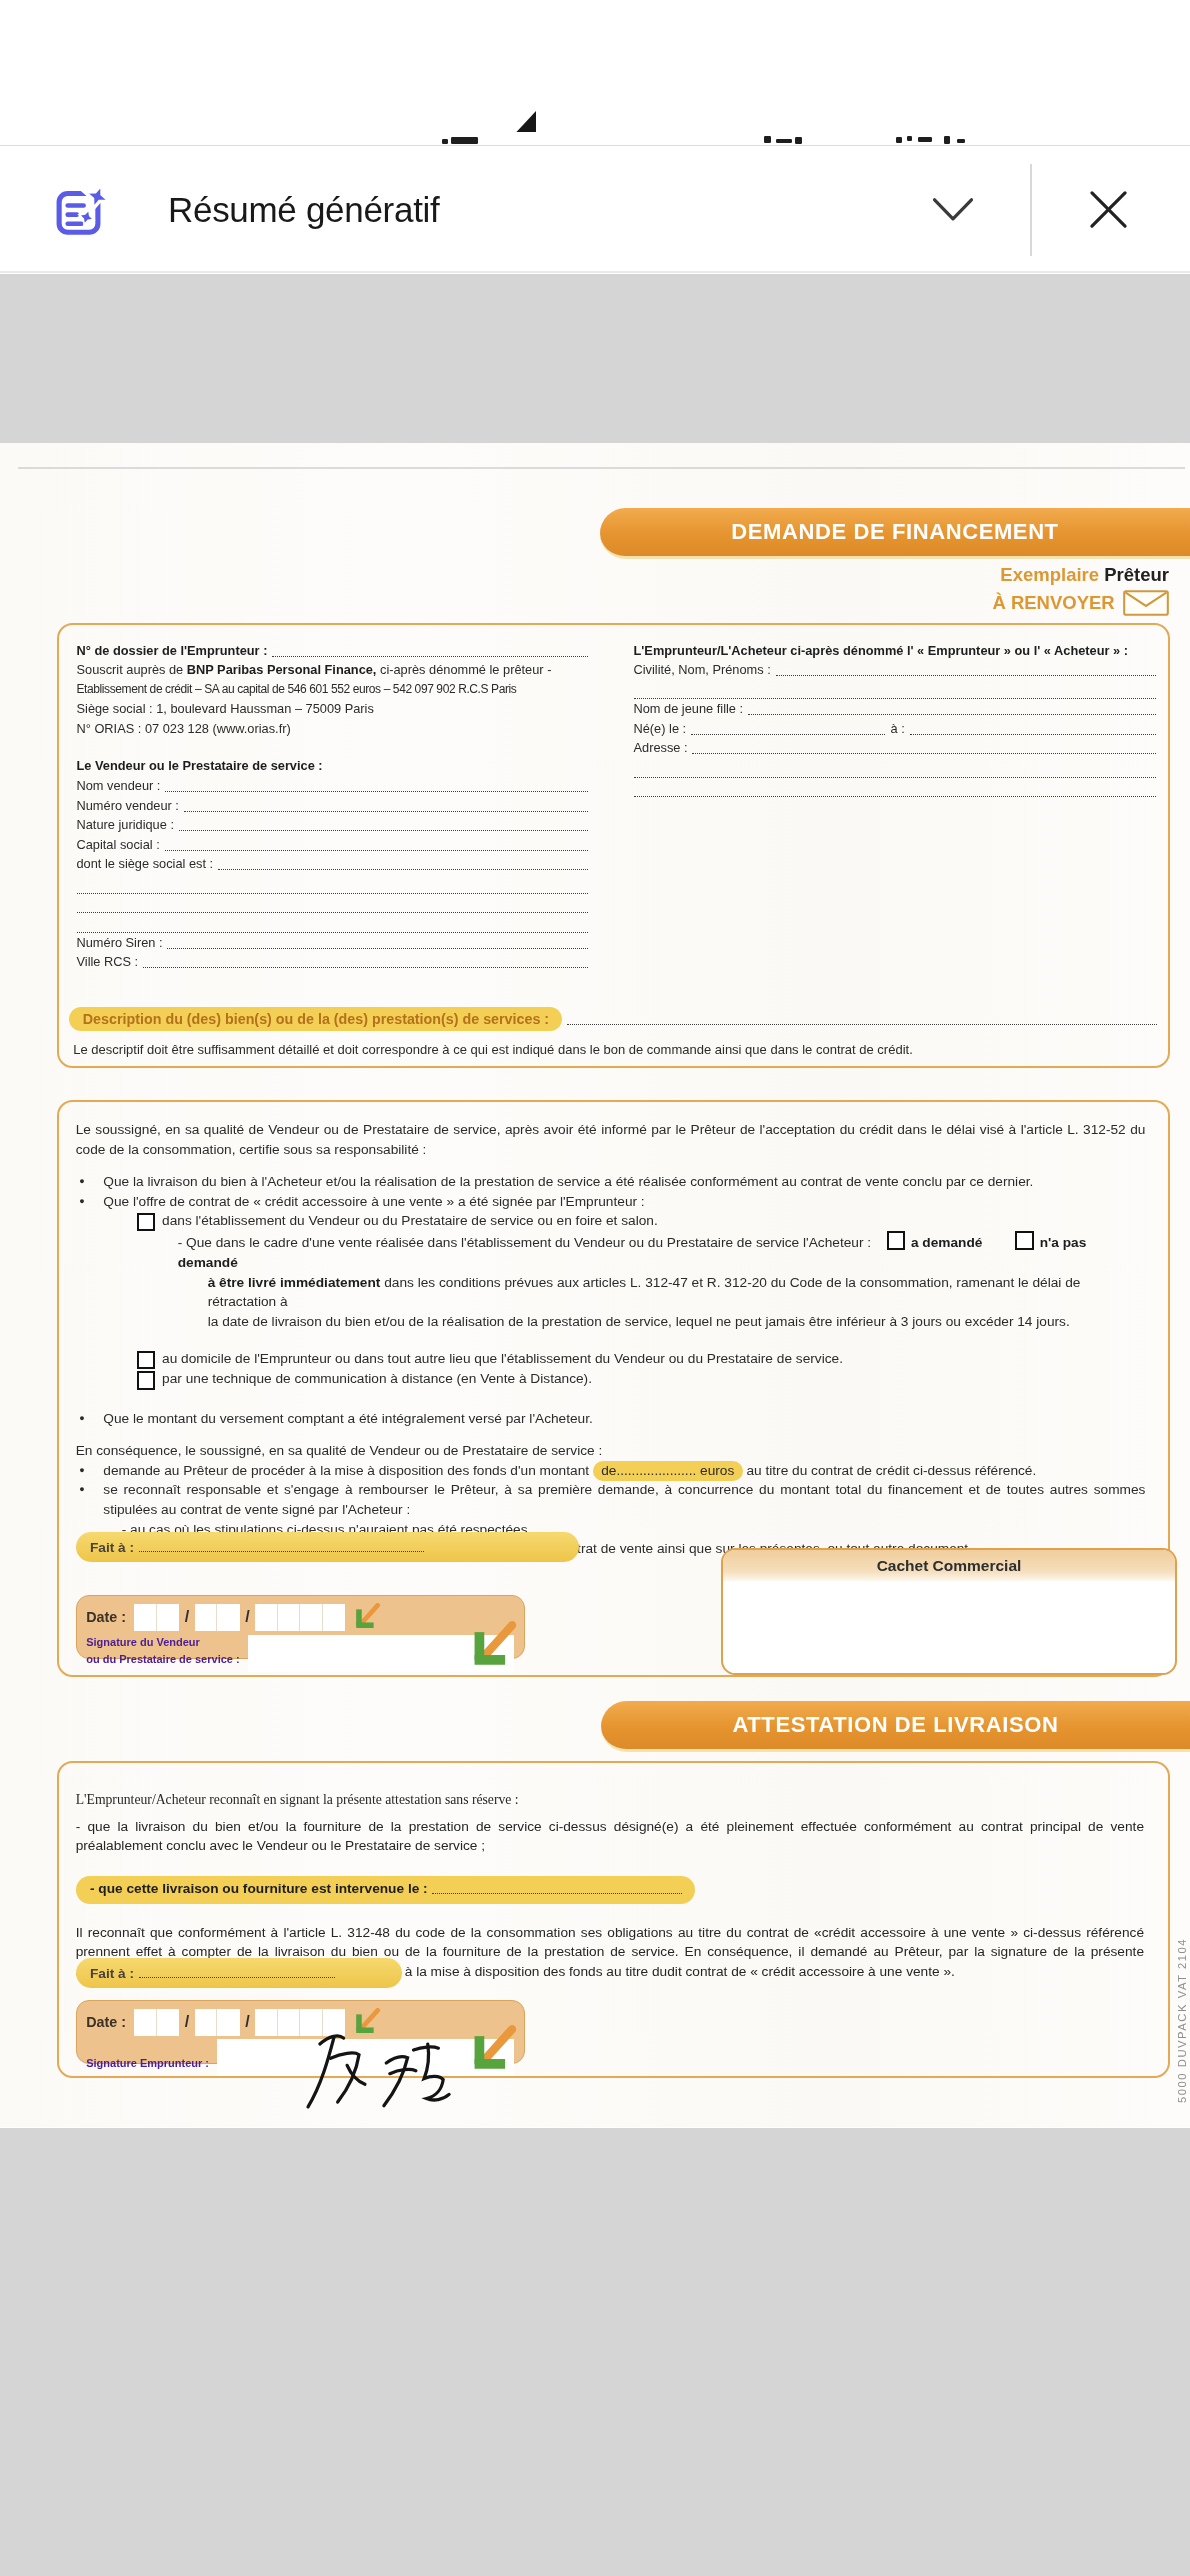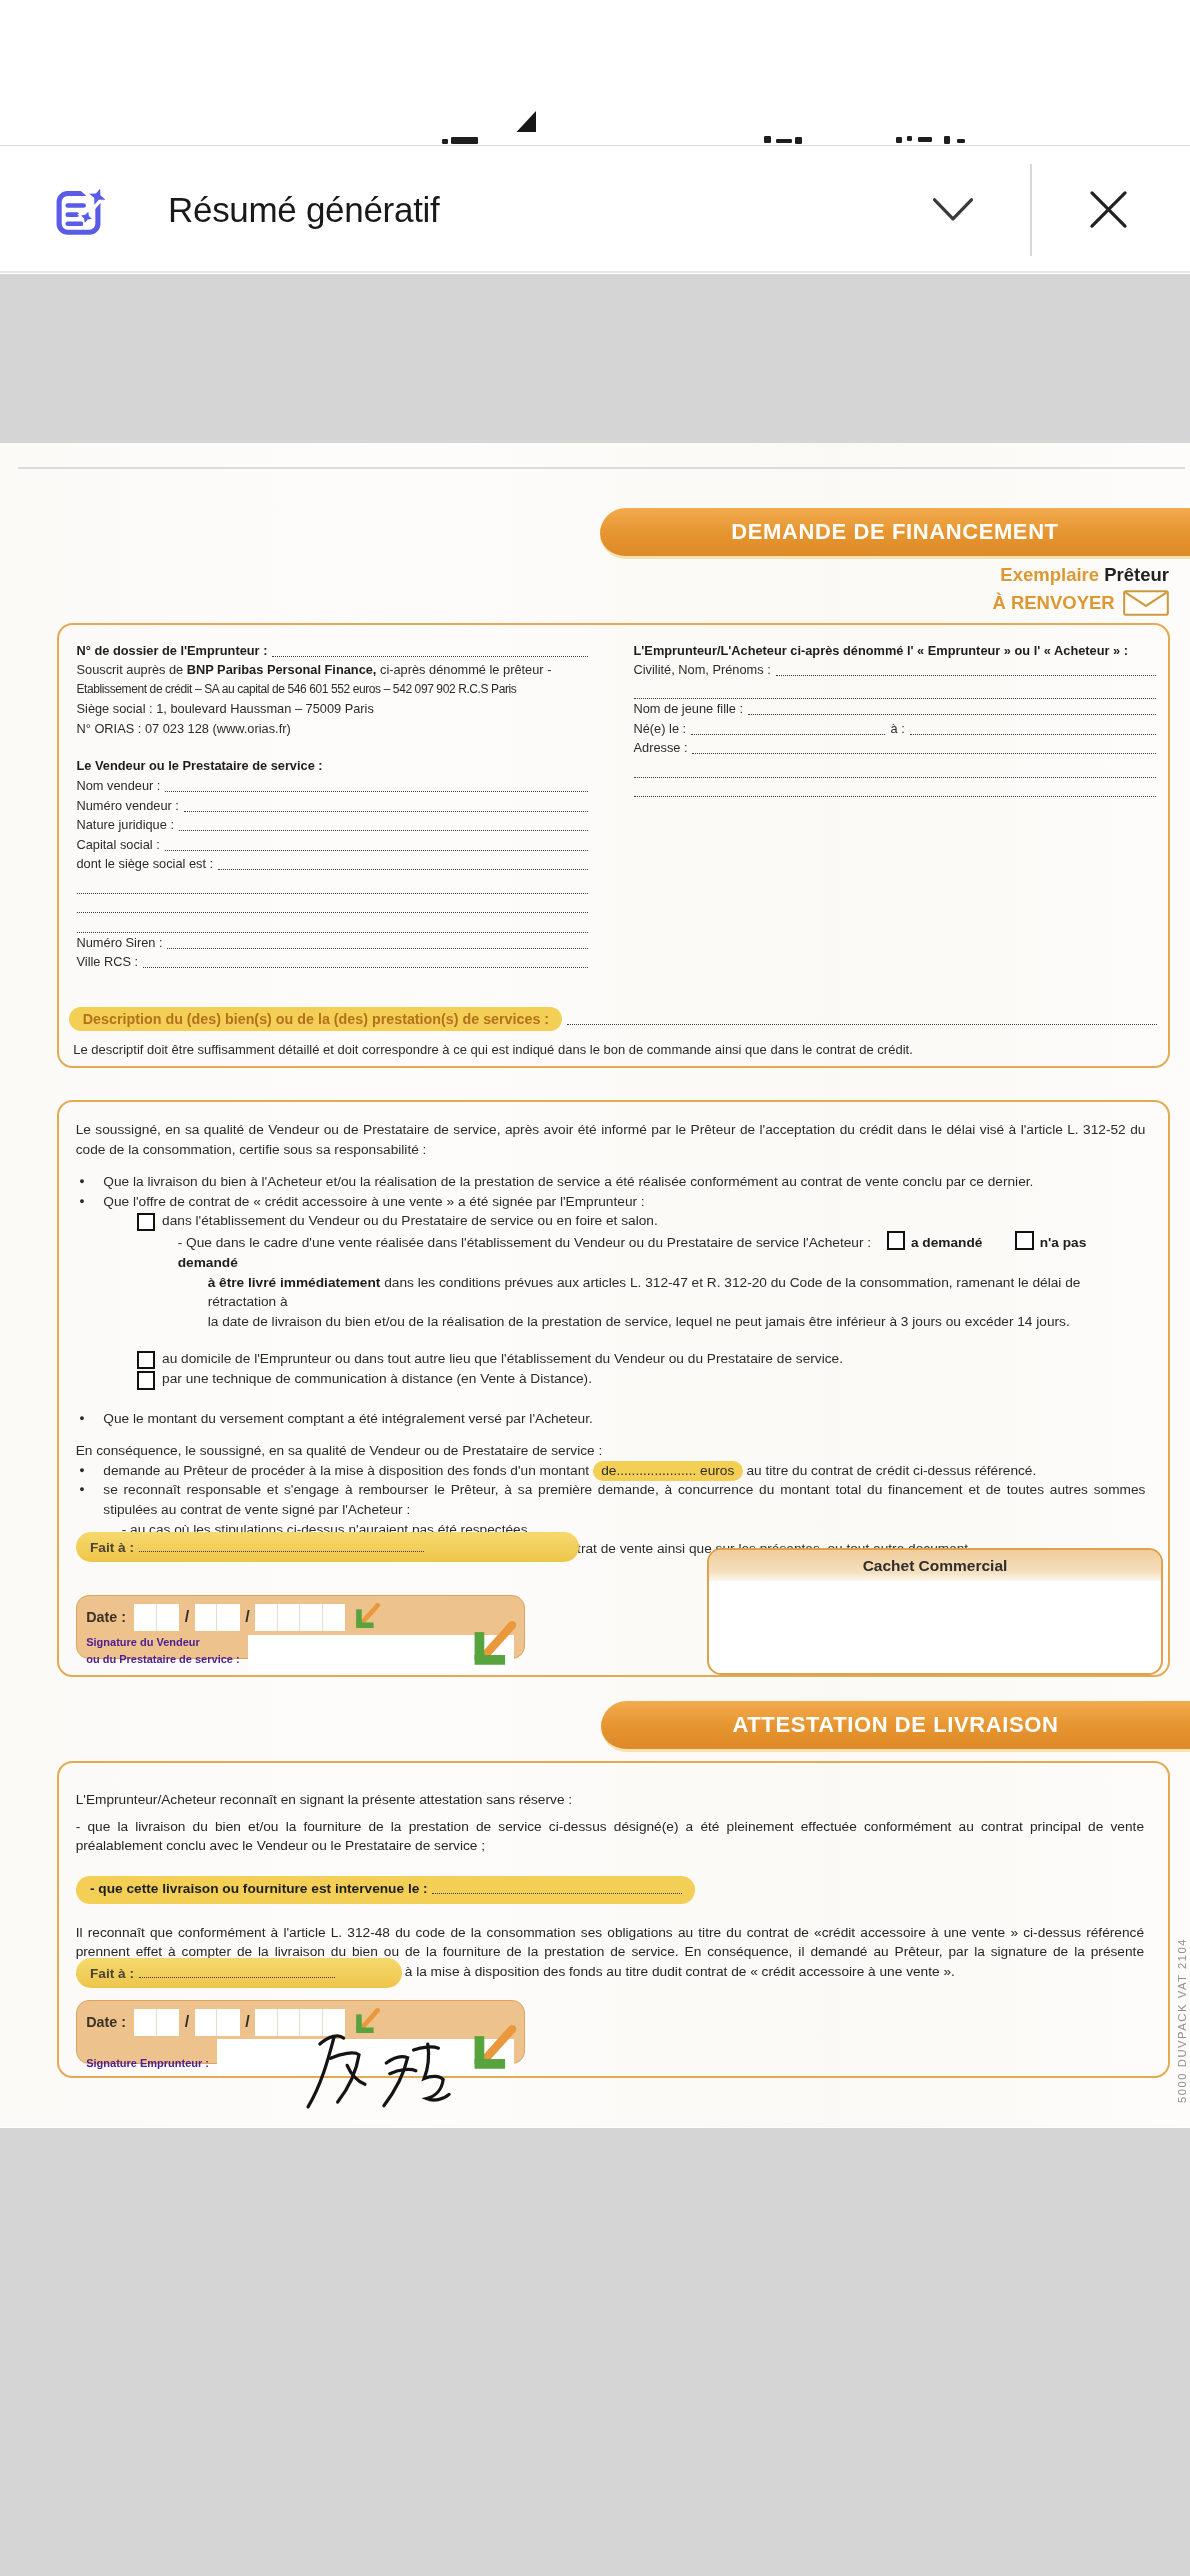--- a/index.html
+++ b/index.html
@@ -90,21 +90,21 @@
   .cellgrp{display:flex;background:#fff;}
   .cell{width:22.6px;height:27px;background:#fff;border-right:1.2px solid #e6decd;box-sizing:border-box;}
   .cell:last-child{border-right:none;}
   .slash{font-size:16px;font-weight:bold;color:#2f2f2f;margin:0 5.4px;}
   .sig-row{display:flex;align-items:flex-end;padding:2.4px 0 0 9.5px;}
   .sig-lab{font-weight:bold;font-size:11px;color:#4c1d95;line-height:16.7px;flex:none;padding-bottom:4.8px;}
   .sig-area{flex:1;background:#fff;height:37px;margin:0 9.5px 0 8.3px;position:relative;}
   .pen-sm{width:28.6px;height:28.6px;margin-left:7.1px;flex:none;}
   .pen-lg{width:50px;height:50px;position:absolute;right:-4.8px;top:-14.3px;}
 
-  .cachet{position:absolute;left:648px;top:446px;width:456px;height:127px;background:#fff;
+  .cachet{position:absolute;left:662px;top:446px;width:456px;height:127px;background:#fff;
       border:2.1px solid #dfa14c;border-radius:14.3px;overflow:hidden;box-sizing:border-box;}
   .cachet-head{height:31px;background:linear-gradient(180deg,#f0cd9c 0%,#f5dfbd 70%,#fdf8ef 100%);
       display:flex;align-items:center;justify-content:center;font-weight:bold;font-size:15.5px;color:#2e2e2e;}
 
   .att-body{padding:27px 24px 0 16.7px;font-size:13.7px;line-height:19.6px;}
   .att-hl{display:inline-flex;align-items:center;margin-top:6px;}
 
   .signature-svg{position:absolute;left:296px;top:1588px;width:190px;height:80px;z-index:5;}
   .edge-code{position:absolute;right:2.4px;top:1458px;height:202px;writing-mode:vertical-rl;
       transform:rotate(180deg);font-size:11.3px;color:#8f8f8f;letter-spacing:1.5px;}
@@ -352,21 +352,21 @@
       <div class="cachet-head">Cachet Commercial</div>
     </div>
   </div>
 
   <div class="banner banner2">
     <span>ATTESTATION DE LIVRAISON</span>
   </div>
 
   <div class="fbox box3">
     <div class="att-body">
-      <div style="margin-bottom:7.1px;">L'Emprunteur/Acheteur reconnaît en signant la présente attestation sans réserve :</div>
+      <div style="margin-bottom:7.1px;font-family:Liberation Serif, serif;">L'Emprunteur/Acheteur reconnaît en signant la présente attestation sans réserve :</div>
       <div class="just" style="margin-bottom:14px;">- que la livraison du bien et/ou la fourniture de la prestation de service ci-dessus désigné(e) a été pleinement effectuée conformément au contrat principal de vente préalablement conclu avec le Vendeur ou le Prestataire de service ;</div>
       <div class="att-hl">
         <span class="hl-pill" style="color:#33302a;font-size:13.7px;display:flex;align-items:center;">
           <span class="b">- que cette livraison ou fourniture est intervenue le :</span>
           <span style="border-bottom:1.5px dotted #3c3c3c;width:250px;margin:8.3px 0 0 4.8px;display:inline-block;"></span>
         </span>
       </div>
       <div class="just" style="margin-top:19px;">Il reconnaît que conformément à l'article L. 312-48 du code de la consommation ses obligations au titre du contrat de «crédit accessoire à une vente » ci-dessus référencé prennent effet à compter de la livraison du bien ou de la fourniture de la prestation de service. En conséquence, il demandé au Prêteur, par la signature de la présente attestation et en sa qualité d'Emprunteur, de procéder à la mise à disposition des fonds au titre dudit contrat de « crédit accessoire à une vente ».</div>
     </div>
 

